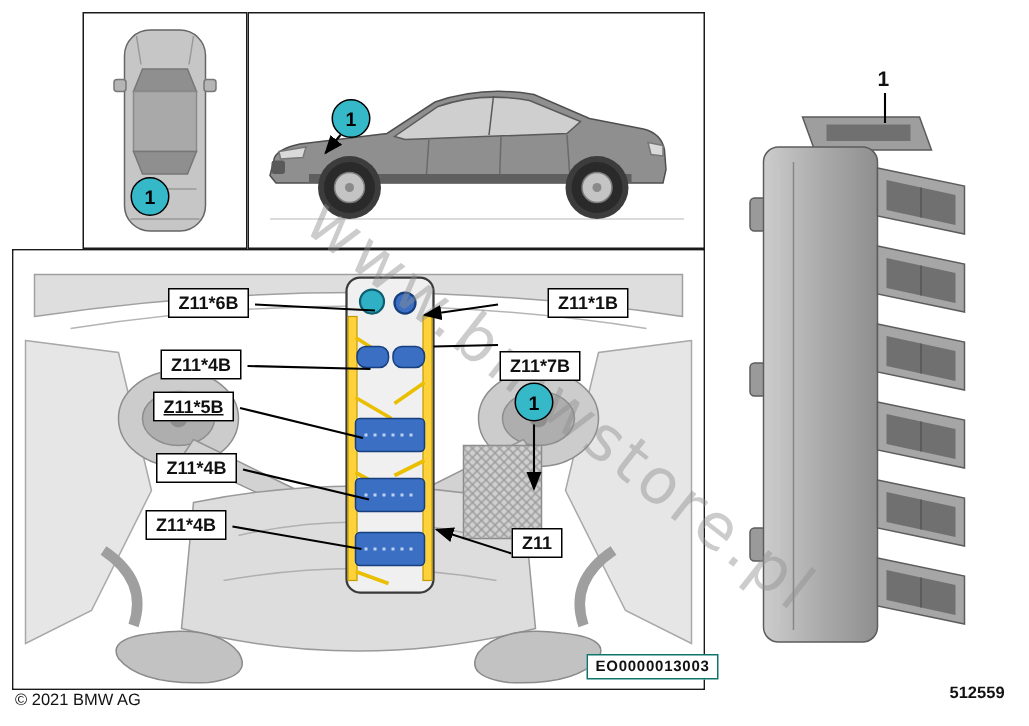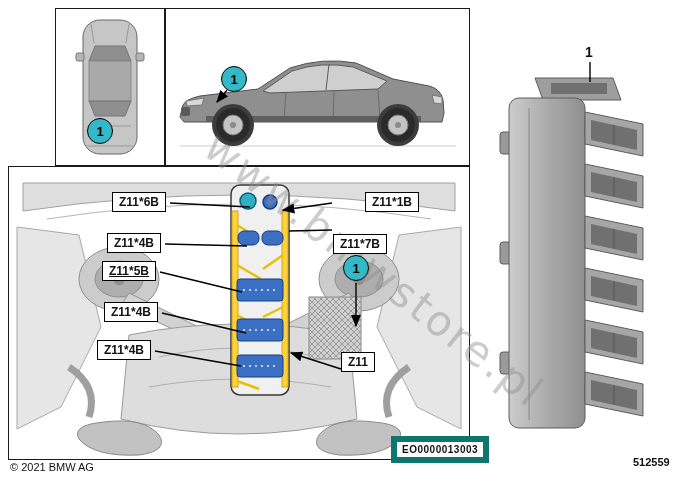--- a/index.html
+++ b/index.html
@@ -23,21 +23,21 @@
   #watermark{
     position:absolute;left:225px;top:122px;z-index:4;pointer-events:none;
     transform:rotate(38deg);transform-origin:0 0;white-space:nowrap;
     font-size:42px;letter-spacing:3px;color:#8f8f8f;opacity:.45;
     font-family:"DejaVu Sans",sans-serif;
   }
   #leaders{position:absolute;left:0;top:0;width:686px;height:484px;z-index:5;pointer-events:none;}
   #part-illustration{position:absolute;left:495px;top:72px;z-index:1;}
   .footer-text{position:absolute;z-index:6;font-size:11px;color:#111;}
   #drawing-code{
-    position:absolute;z-index:6;border:6px solid #0f766e;background:#fff;
+    position:absolute;z-index:6;border:1px solid #0f766e;background:#fff;
     font-size:10px;font-weight:600;padding:2px 5px;letter-spacing:.5px;
   }
 </style>
 </head>
 <body>
 
 <div id="stage">
 
   <div class="frame" style="left:55px;top:8px;width:110px;height:158px;">
     <svg width="108" height="156" viewBox="0 0 108 156">

